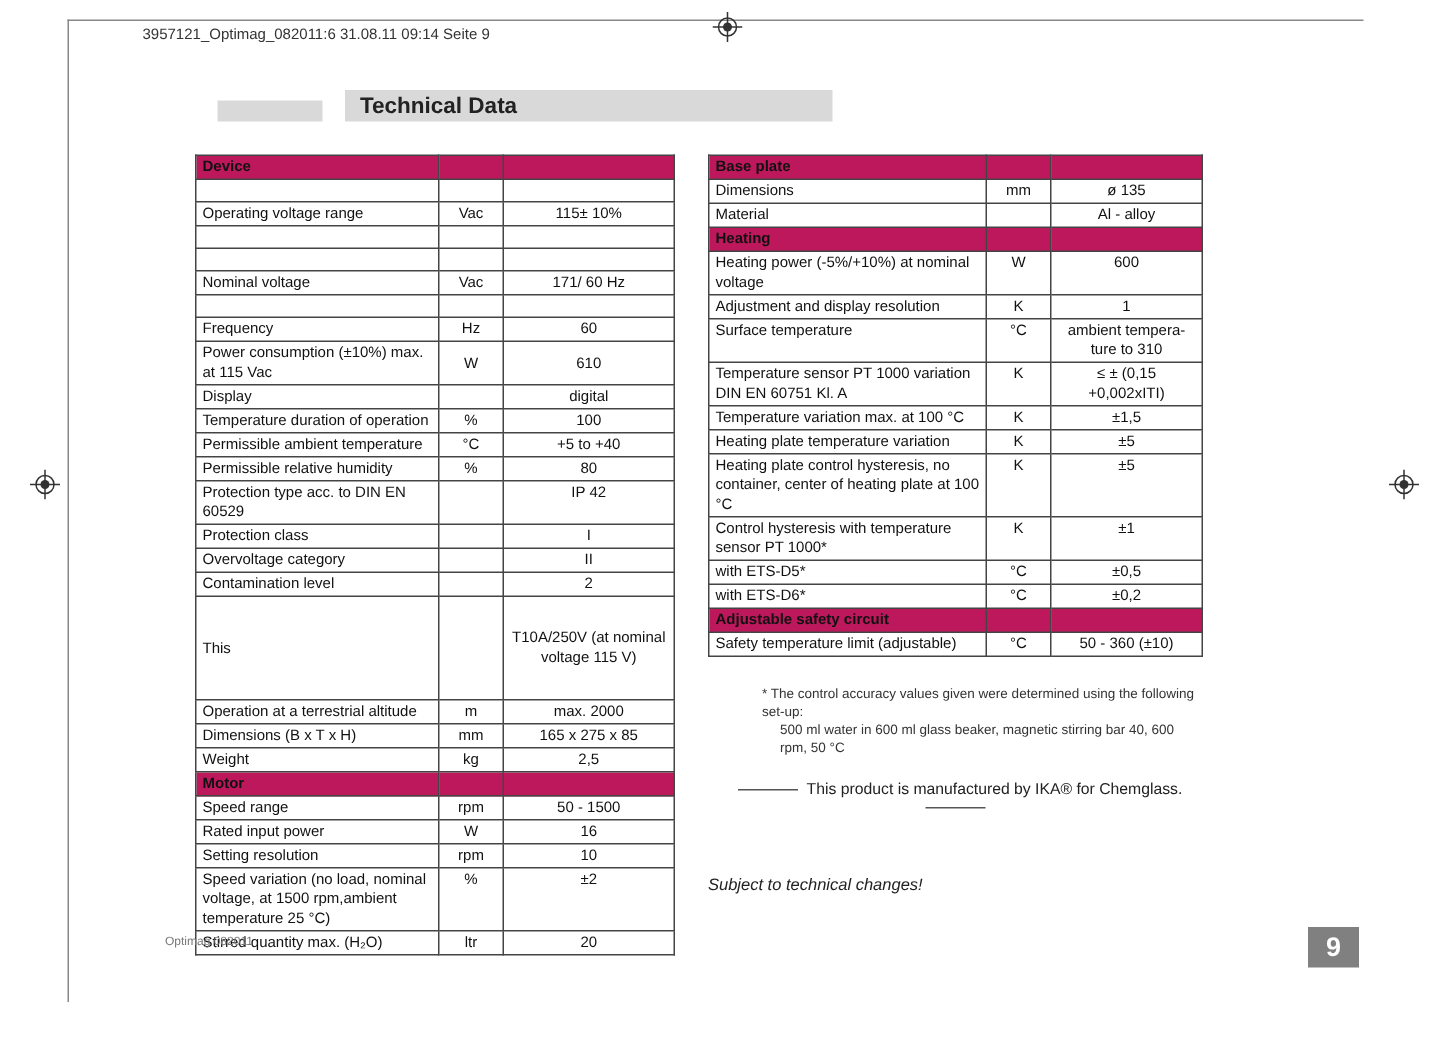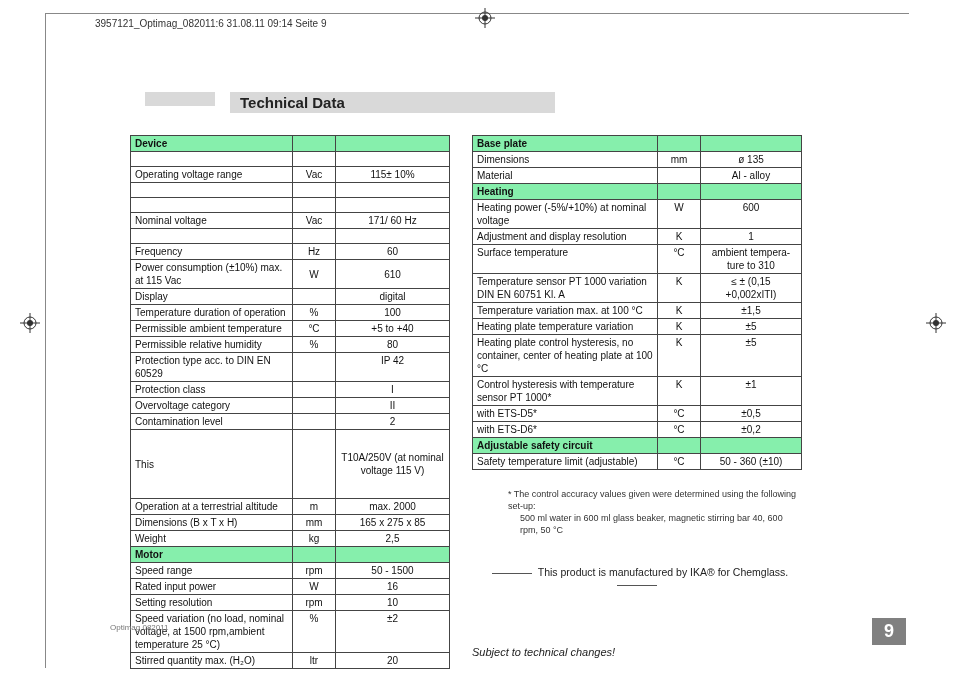--- a/index.html
+++ b/index.html
@@ -26,24 +26,23 @@
   .reg-mark-right{ position:absolute; right:8px; top:313px; }
   .reg-mark svg { display:block; }
 
   .page {
     position:absolute;
     left:95px; top:60px;
     width:812px;
   }
 
   .title-bar {
-    display:flex; align-items:flex-start; gap:15px;
+    display:flex; align-items:flex-end; gap:15px;
     margin-bottom:22px;
     margin-left:50px;
-    margin-top:32px;
   }
   .title-chip {
     display:inline-block; width:70px; height:14px; background:#d9d9d9;
   }
   .title-block {
     background:#d9d9d9; padding:2px 210px 2px 10px;
     font-size:15px; font-weight:bold; color:#222;
   }
 
   .cols { display:flex; gap:22px; }
@@ -57,45 +56,45 @@
     line-height:13px;
   }
   table.spec td, table.spec th {
     border:1px solid #444;
     padding:1px 4px;
     vertical-align:top;
     text-align:left;
     font-weight:normal;
   }
   table.spec .section td {
-    background:#86efac; font-weight:bold;
+    background:#be185d; font-weight:bold;
     border:1px solid #444;
   }
   table.spec td.unit { width:34px; text-align:center; }
   table.spec td.val  { width:92px; text-align:center; }
   table.spec td.nm   { }
   table.spec td.empty { height:12px; }
   .col-left table.spec td.val { width:105px; }
 
   .footnote {
     font-size:9px; color:#333; margin-top:18px;
     line-height:12px;
     margin-left:36px;
   }
   .footnote .ind { padding-left:12px; display:block;}
 
   .mfr {
-    font-size:10.5px; color:#222; margin-top:30px;
+    font-size:10.5px; color:#222; margin-top:16px;
     text-align:center;
   }
   .mfr .rule { display:inline-block; width:40px; border-top:1px solid #555; vertical-align:middle; margin:0 6px; }
 
   .changes {
     font-style:italic; font-size:11px; color:#222;
-    margin-top:56px;
+    margin-top:40px;
   }
 
   .page-num {
     position:absolute; right:48px; top:618px;
     background:#808080; color:#fff; font-weight:bold;
     font-size:18px; padding:3px 12px;
   }
   .folio {
     position:absolute; left:110px; top:623px;
     font-size:8px; color:#777;

